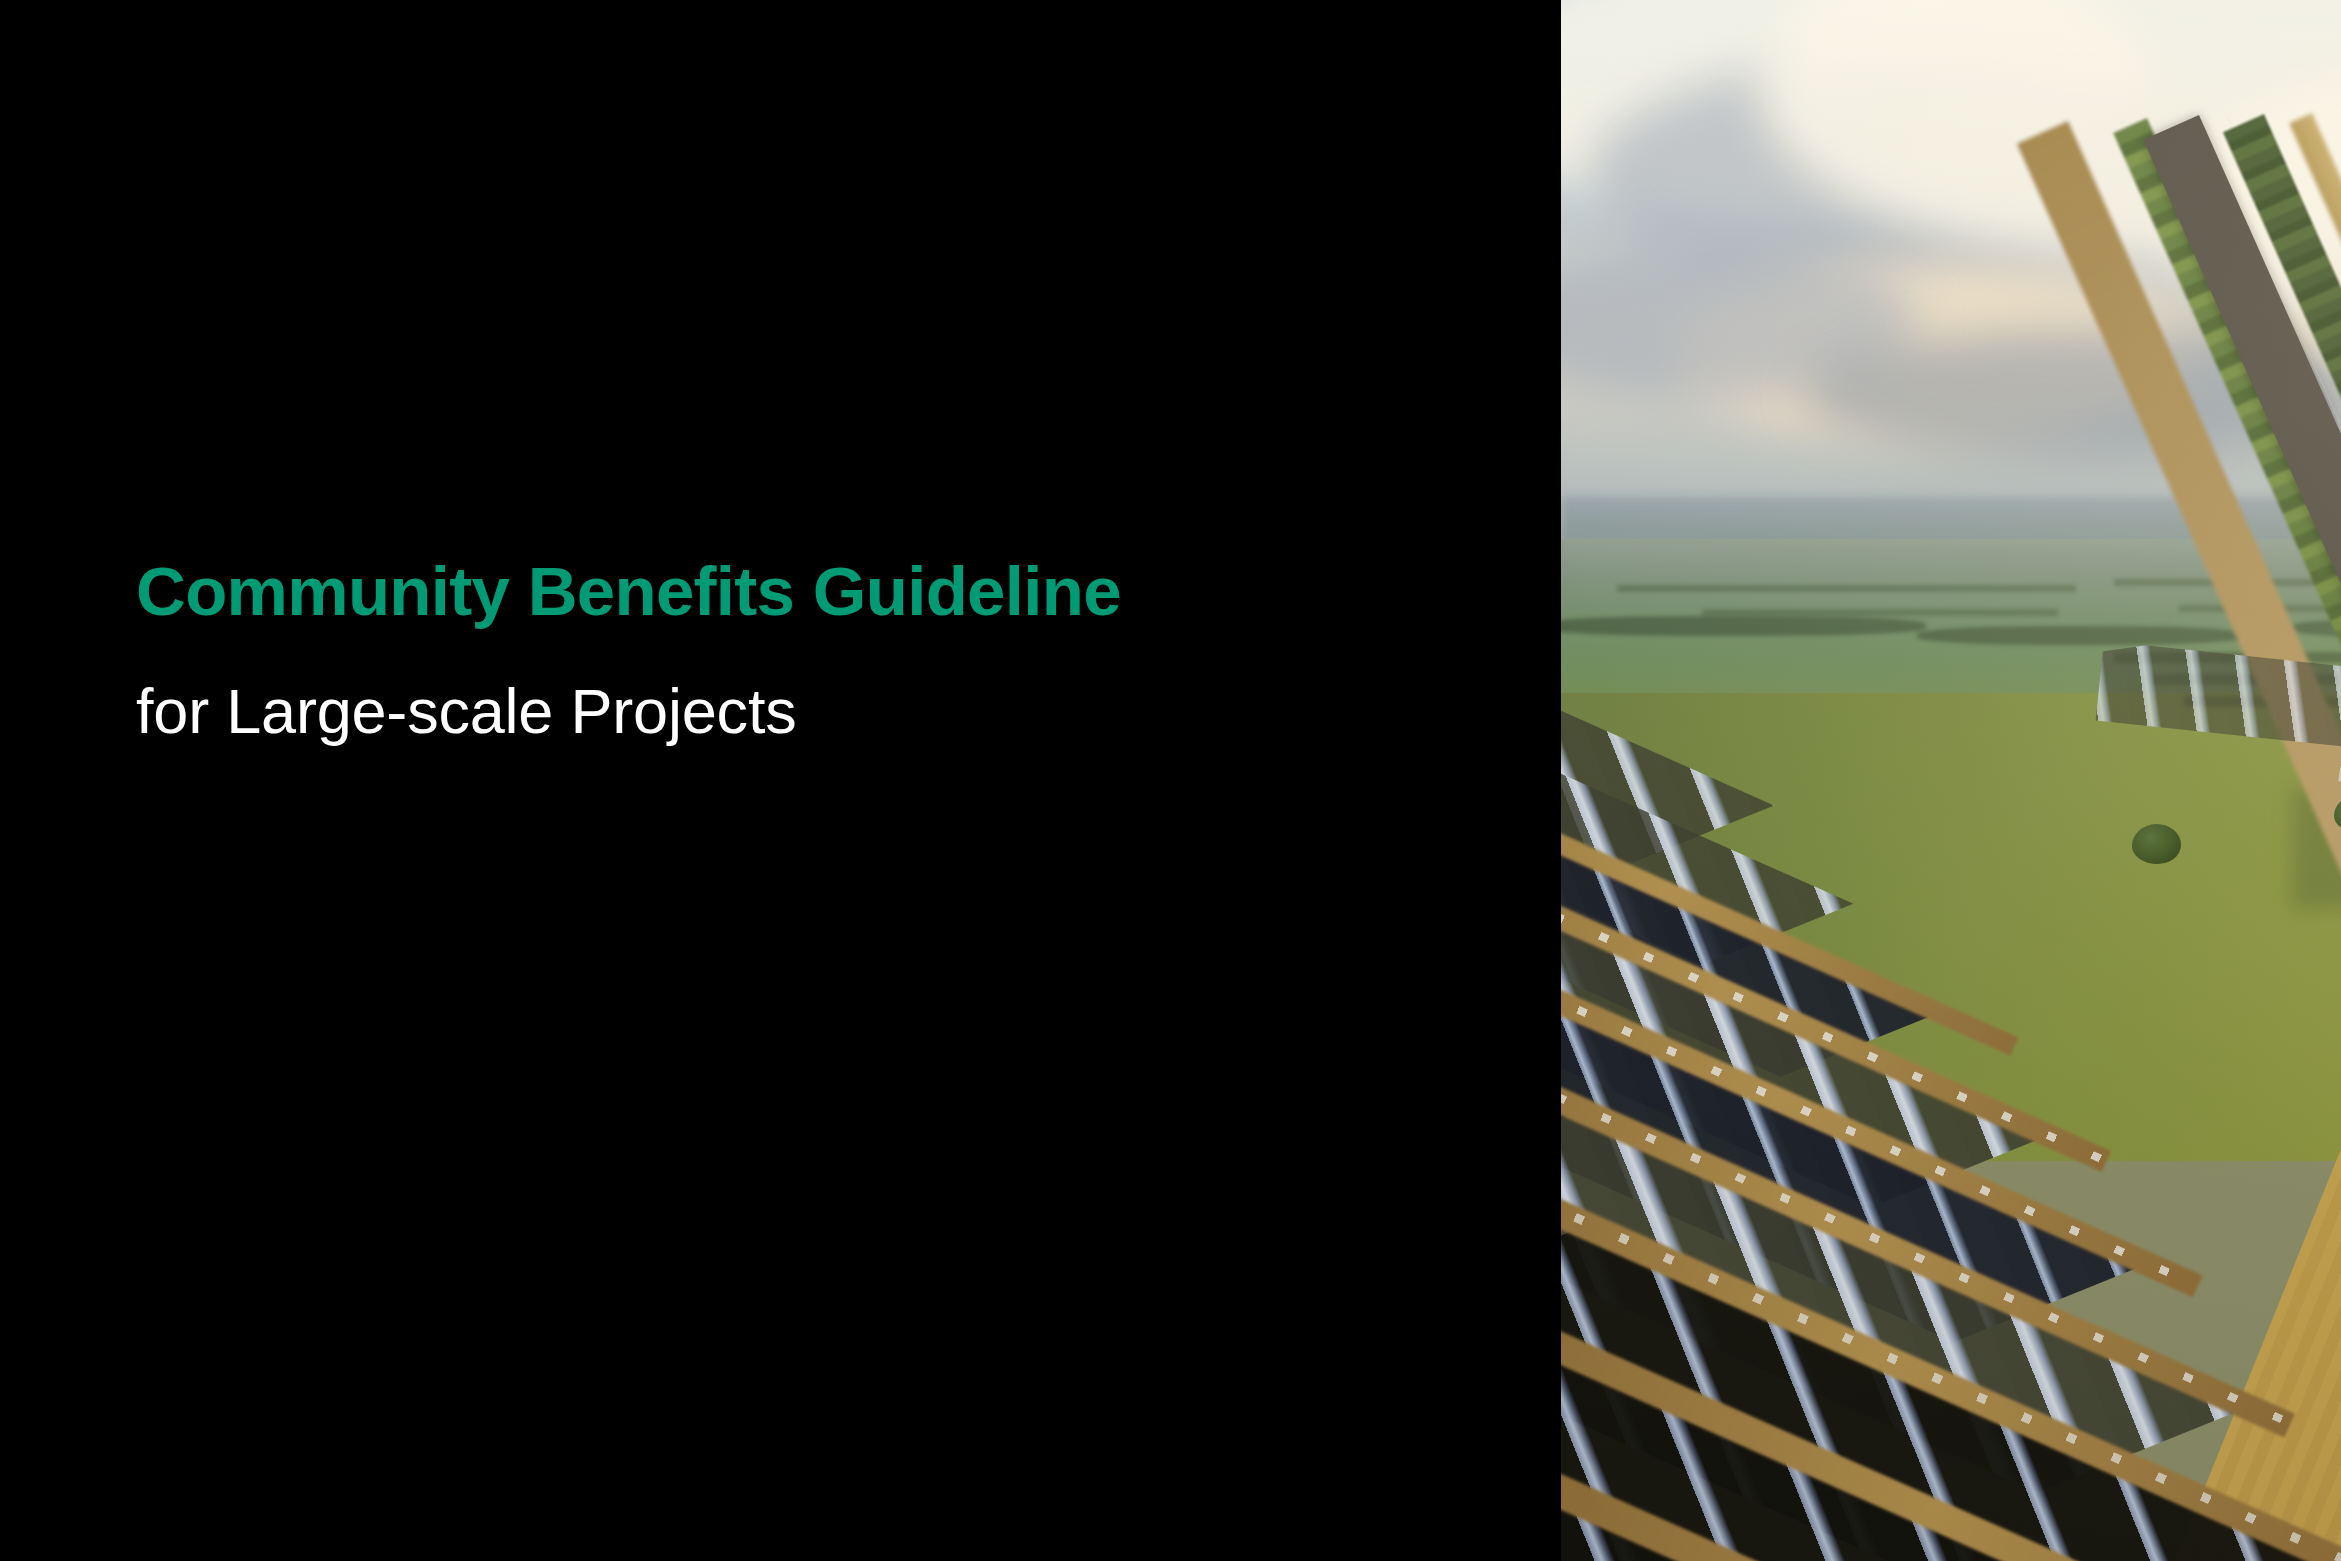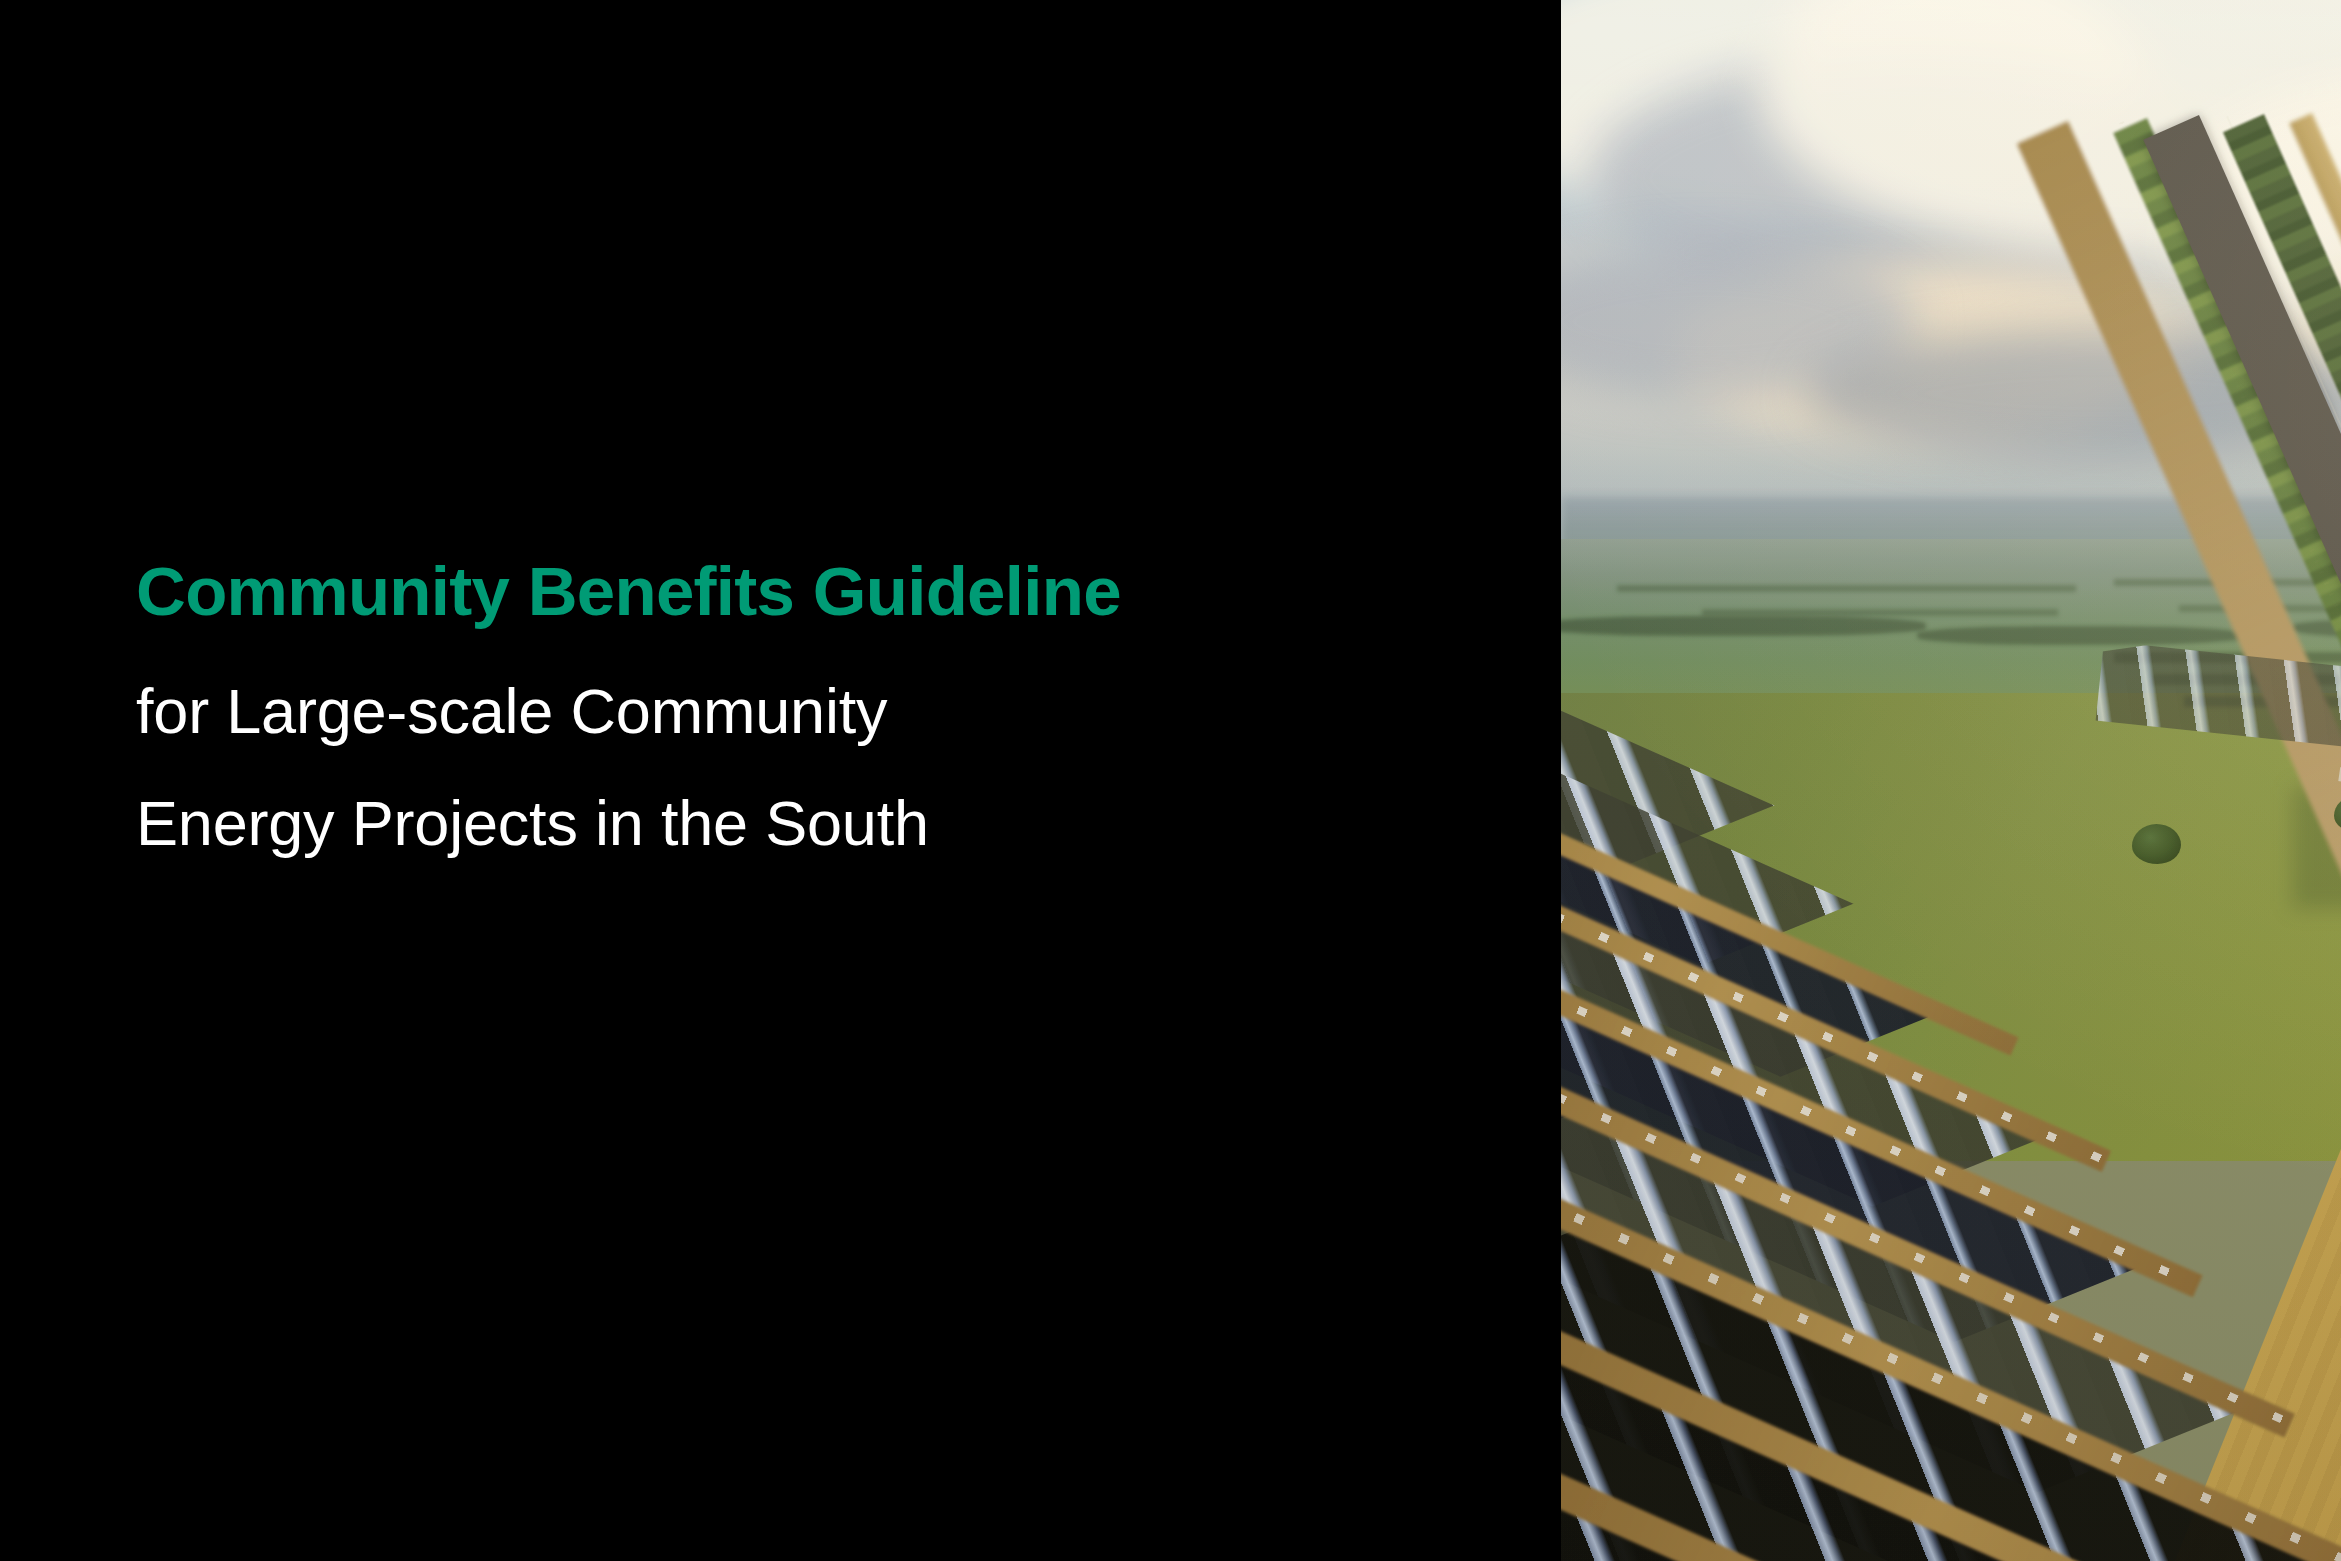--- a/index.html
+++ b/index.html
@@ -344,22 +344,21 @@
   }
 </style>
 </head>
 <body>
 
 <div id="cover">
 
   <div class="left-panel">
     <div class="title-block">
       <h1 class="title-main">Community Benefits Guideline</h1>
-      <span class="title-sub">for Large-scale Community</span>
-      <span class="title-sub">Energy Projects in the South</span>
+      <span class="title-sub">for Large-scale Projects</span>
     </div>
   </div>
 
   <div class="photo-panel">
     <div class="photo-stage">
 
       <div class="sky"></div>
 
       <div class="cloud bright" style="left:-122px;  top:-66px; width:703px; height:290px;"></div>
       <div class="cloud grey" style="left:28px;    top:56px;  width:656px; height:244px;"></div>

